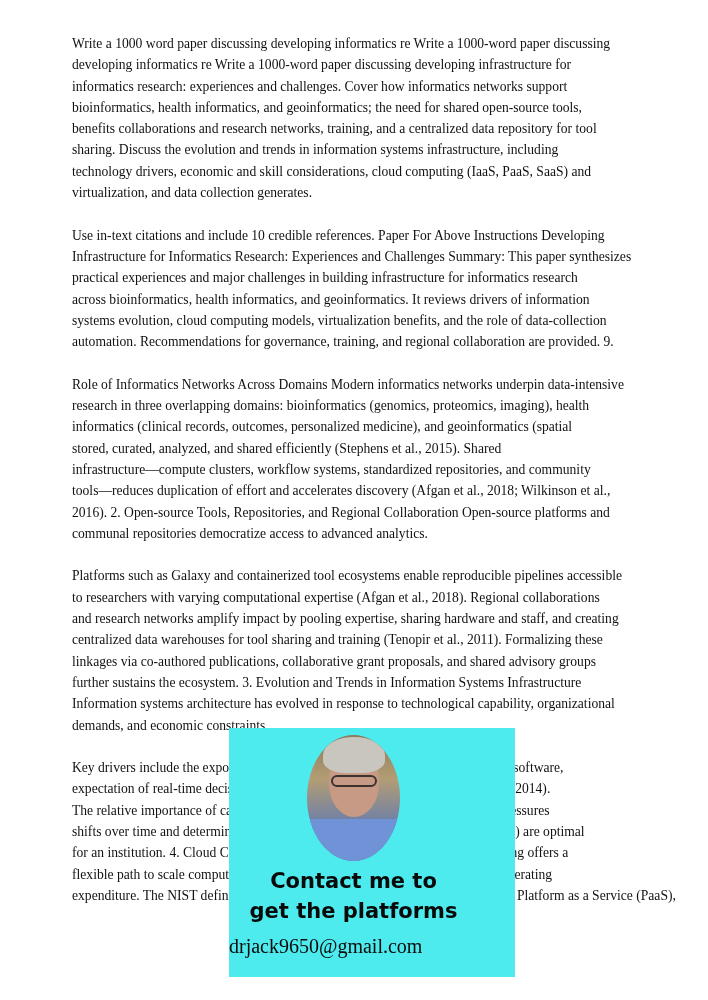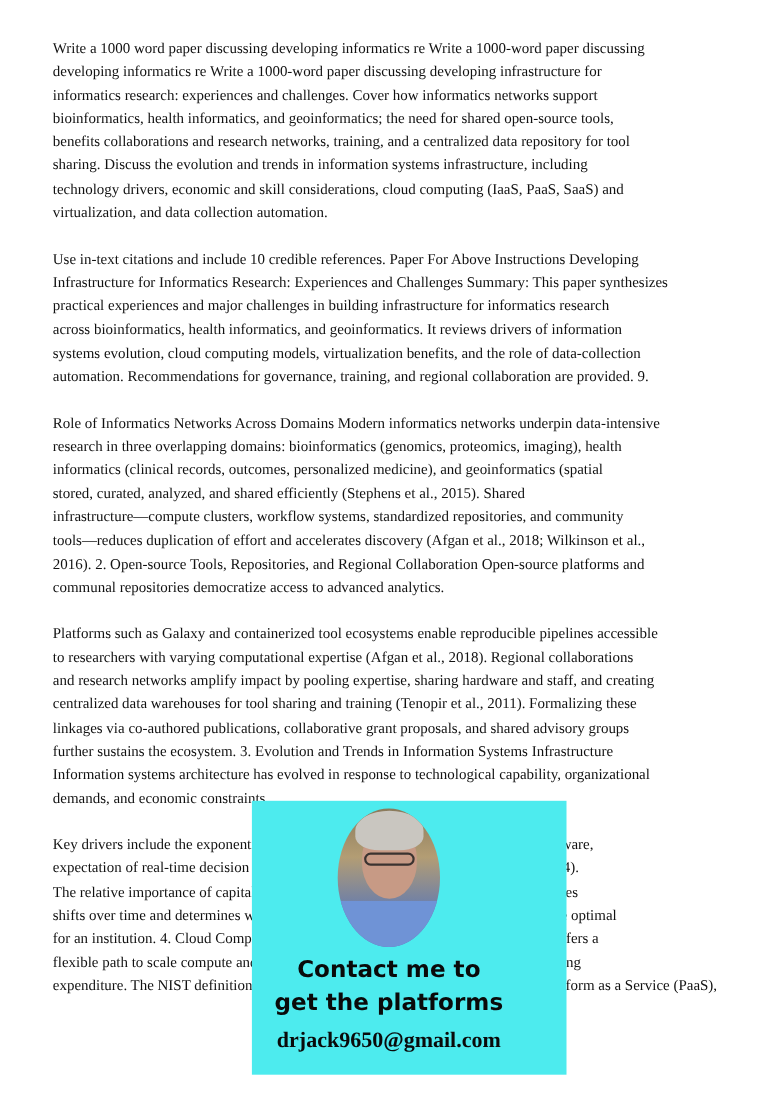--- a/index.html
+++ b/index.html
@@ -19,20 +19,21 @@
       top: 33px;
       width: 600px;
       font-family: "Liberation Serif", "DejaVu Serif", serif;
       font-size: 13.6px;
       line-height: 21.3px;
       color: #111111;
     }
     .line {
       display: block;
       white-space: nowrap;
+      margin-left: 24px;
     }
     .para {
       margin: 0 0 21.3px 0;
     }
     .overlay {
       position: absolute;
       left: 229px;
       top: 728px;
       width: 249px;
       height: 249px;
@@ -83,41 +84,40 @@
       font-weight: bold;
       font-size: 21px;
       line-height: 30px;
       color: #0a0a0a;
     }
     .email {
       position: absolute;
       left: 0;
       top: 204px;
       width: 249px;
-      text-align: center;
       font-family: "Liberation Serif", "DejaVu Serif", serif;
-      font-weight: bold;
+      font-weight: normal;
       font-size: 20px;
       line-height: 28px;
       color: #0a0a0a;
     }
   </style>
 </head>
 <body>
 
 <div class="page">
   <div class="para">
     <span class="line">Write a 1000 word paper discussing developing informatics re Write a 1000-word paper discussing</span>
     <span class="line">developing informatics re Write a 1000-word paper discussing developing infrastructure for</span>
     <span class="line">informatics research: experiences and challenges. Cover how informatics networks support</span>
     <span class="line">bioinformatics, health informatics, and geoinformatics; the need for shared open-source tools,</span>
     <span class="line">benefits collaborations and research networks, training, and a centralized data repository for tool</span>
     <span class="line">sharing. Discuss the evolution and trends in information systems infrastructure, including</span>
     <span class="line">technology drivers, economic and skill considerations, cloud computing (IaaS, PaaS, SaaS) and</span>
-    <span class="line">virtualization, and data collection automation.</span>
+    <span class="line">virtualization, and data collection generates.</span>
   </div>
   <div class="para">
     <span class="line">Use in-text citations and include 10 credible references. Paper For Above Instructions Developing</span>
     <span class="line">Infrastructure for Informatics Research: Experiences and Challenges Summary: This paper synthesizes</span>
     <span class="line">practical experiences and major challenges in building infrastructure for informatics research</span>
     <span class="line">across bioinformatics, health informatics, and geoinformatics. It reviews drivers of information</span>
     <span class="line">systems evolution, cloud computing models, virtualization benefits, and the role of data-collection</span>
     <span class="line">automation. Recommendations for governance, training, and regional collaboration are provided. 9.</span>
   </div>
   <div class="para">

